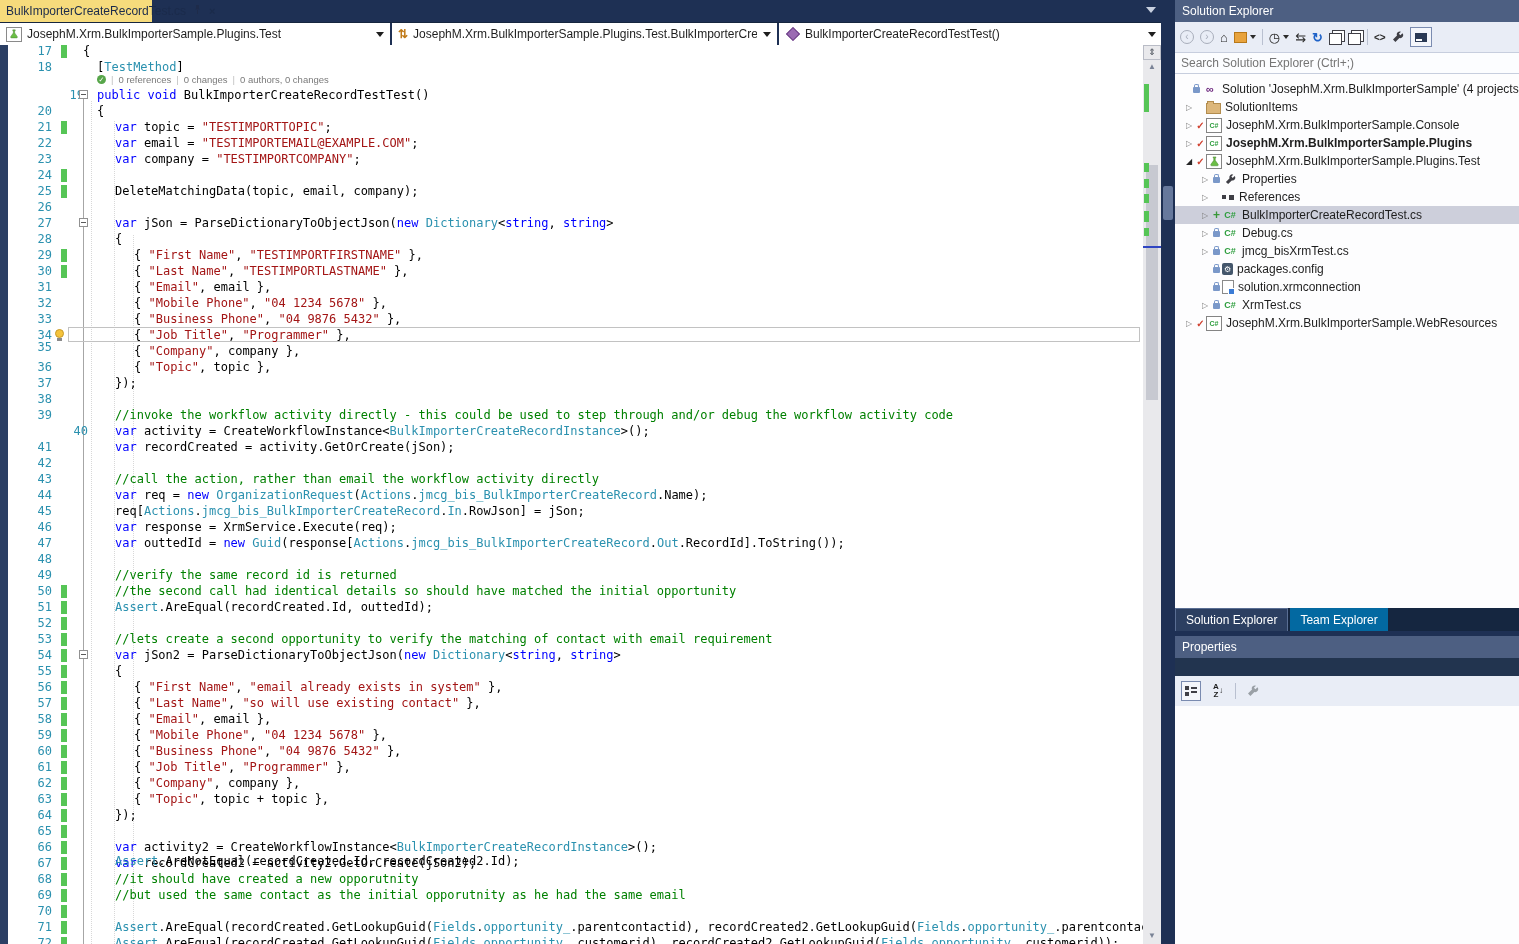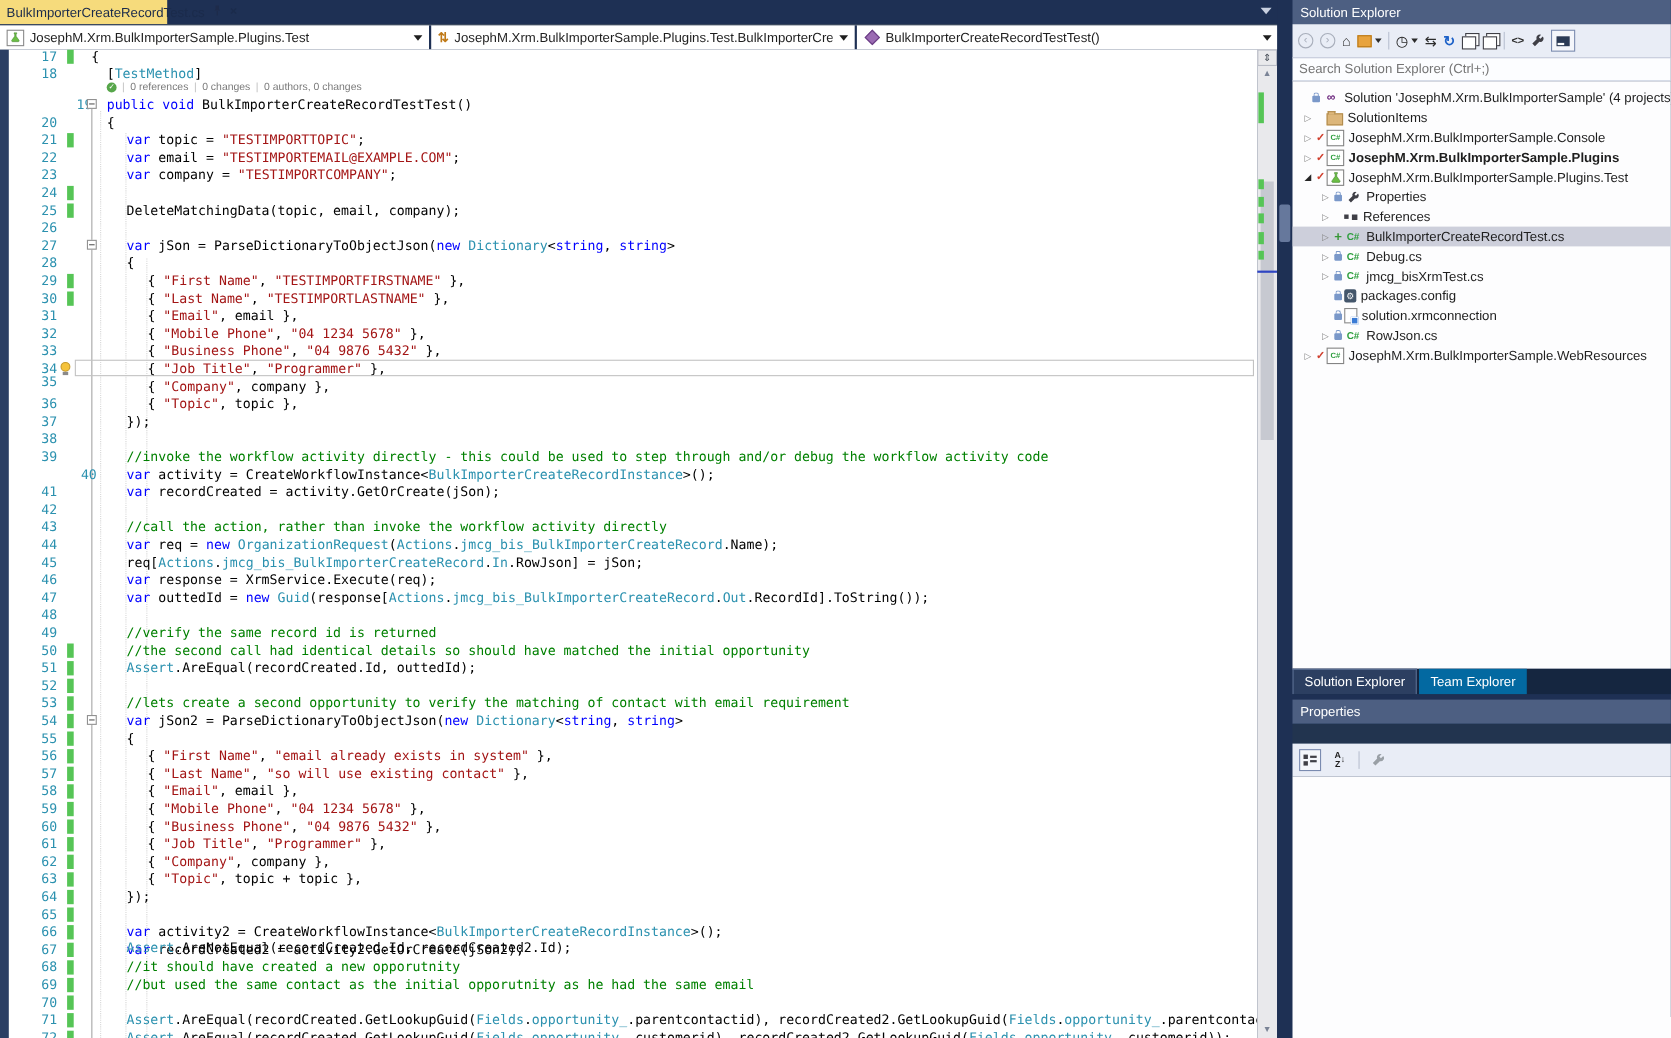--- a/index.html
+++ b/index.html
@@ -251,21 +251,21 @@
       <div class="codeline" style="top: 346px; left: 115px;"></div>
       <div class="lnum" style="top: 362px;">39</div>
       <div class="codeline" style="top: 362px; left: 115px;"><span class="tok-c">//invoke the workflow activity directly - this could be used to step through and/or debug the workflow activity code</span></div>
       <div class="lnum" style="top: 378px; padding-left: 36px;">40</div>
       <div class="codeline" style="top: 378px; left: 115px;"><span class="tok-k">var</span><span class="tok-p"> activity = CreateWorkflowInstance&lt;</span><span class="tok-t">BulkImporterCreateRecordInstance</span><span class="tok-p">&gt;();</span></div>
       <div class="lnum" style="top: 394px;">41</div>
       <div class="codeline" style="top: 394px; left: 115px;"><span class="tok-k">var</span><span class="tok-p"> recordCreated = activity.GetOrCreate(jSon);</span></div>
       <div class="lnum" style="top: 410px;">42</div>
       <div class="codeline" style="top: 410px; left: 115px;"></div>
       <div class="lnum" style="top: 426px;">43</div>
-      <div class="codeline" style="top: 426px; left: 115px;"><span class="tok-c">//call the action, rather than invoke the workflow activity directly</span></div>
+      <div class="codeline" style="top: 426px; left: 115px;"><span class="tok-c">//call the action, rather than email the workflow activity directly</span></div>
       <div class="lnum" style="top: 442px;">44</div>
       <div class="codeline" style="top: 442px; left: 115px;"><span class="tok-k">var</span><span class="tok-p"> req = </span><span class="tok-k">new</span><span class="tok-p"> </span><span class="tok-t">OrganizationRequest</span><span class="tok-p">(</span><span class="tok-t">Actions</span><span class="tok-p">.</span><span class="tok-t">jmcg_bis_BulkImporterCreateRecord</span><span class="tok-p">.Name);</span></div>
       <div class="lnum" style="top: 458px;">45</div>
       <div class="codeline" style="top: 458px; left: 115px;"><span class="tok-p">req[</span><span class="tok-t">Actions</span><span class="tok-p">.</span><span class="tok-t">jmcg_bis_BulkImporterCreateRecord</span><span class="tok-p">.</span><span class="tok-t">In</span><span class="tok-p">.RowJson] = jSon;</span></div>
       <div class="lnum" style="top: 474px;">46</div>
       <div class="codeline" style="top: 474px; left: 115px;"><span class="tok-k">var</span><span class="tok-p"> response = XrmService.Execute(req);</span></div>
       <div class="lnum" style="top: 490px;">47</div>
       <div class="codeline" style="top: 490px; left: 115px;"><span class="tok-k">var</span><span class="tok-p"> outtedId = </span><span class="tok-k">new</span><span class="tok-p"> </span><span class="tok-t">Guid</span><span class="tok-p">(response[</span><span class="tok-t">Actions</span><span class="tok-p">.</span><span class="tok-t">jmcg_bis_BulkImporterCreateRecord</span><span class="tok-p">.</span><span class="tok-t">Out</span><span class="tok-p">.RecordId].ToString());</span></div>
       <div class="lnum" style="top: 506px;">48</div>
       <div class="codeline" style="top: 506px; left: 115px;"></div>
@@ -475,21 +475,21 @@
       <div class="trow" style="padding-left: 24px;">
         <span class="exp"></span>
         <span class="ovl"><span class="lockb"></span></span>
         <span class="tic tic-xmlfile"></span>
         <span class="lbl">solution.xrmconnection</span>
       </div>
       <div class="trow" style="padding-left: 24px;">
         <span class="exp">▷</span>
         <span class="ovl"><span class="lockb"></span></span>
         <span class="tic tic-cs">C#</span>
-        <span class="lbl">RowJson.cs</span>
+        <span class="lbl">XrmTest.cs</span>
       </div>
       <div class="trow" style="padding-left: 8px;">
         <span class="exp">▷</span>
         <span class="ovl ovl-check">✓</span>
         <span class="tic tic-csproj">C#</span>
         <span class="lbl">JosephM.Xrm.BulkImporterSample.WebResources</span>
       </div>
     </div>
 </div>
 

